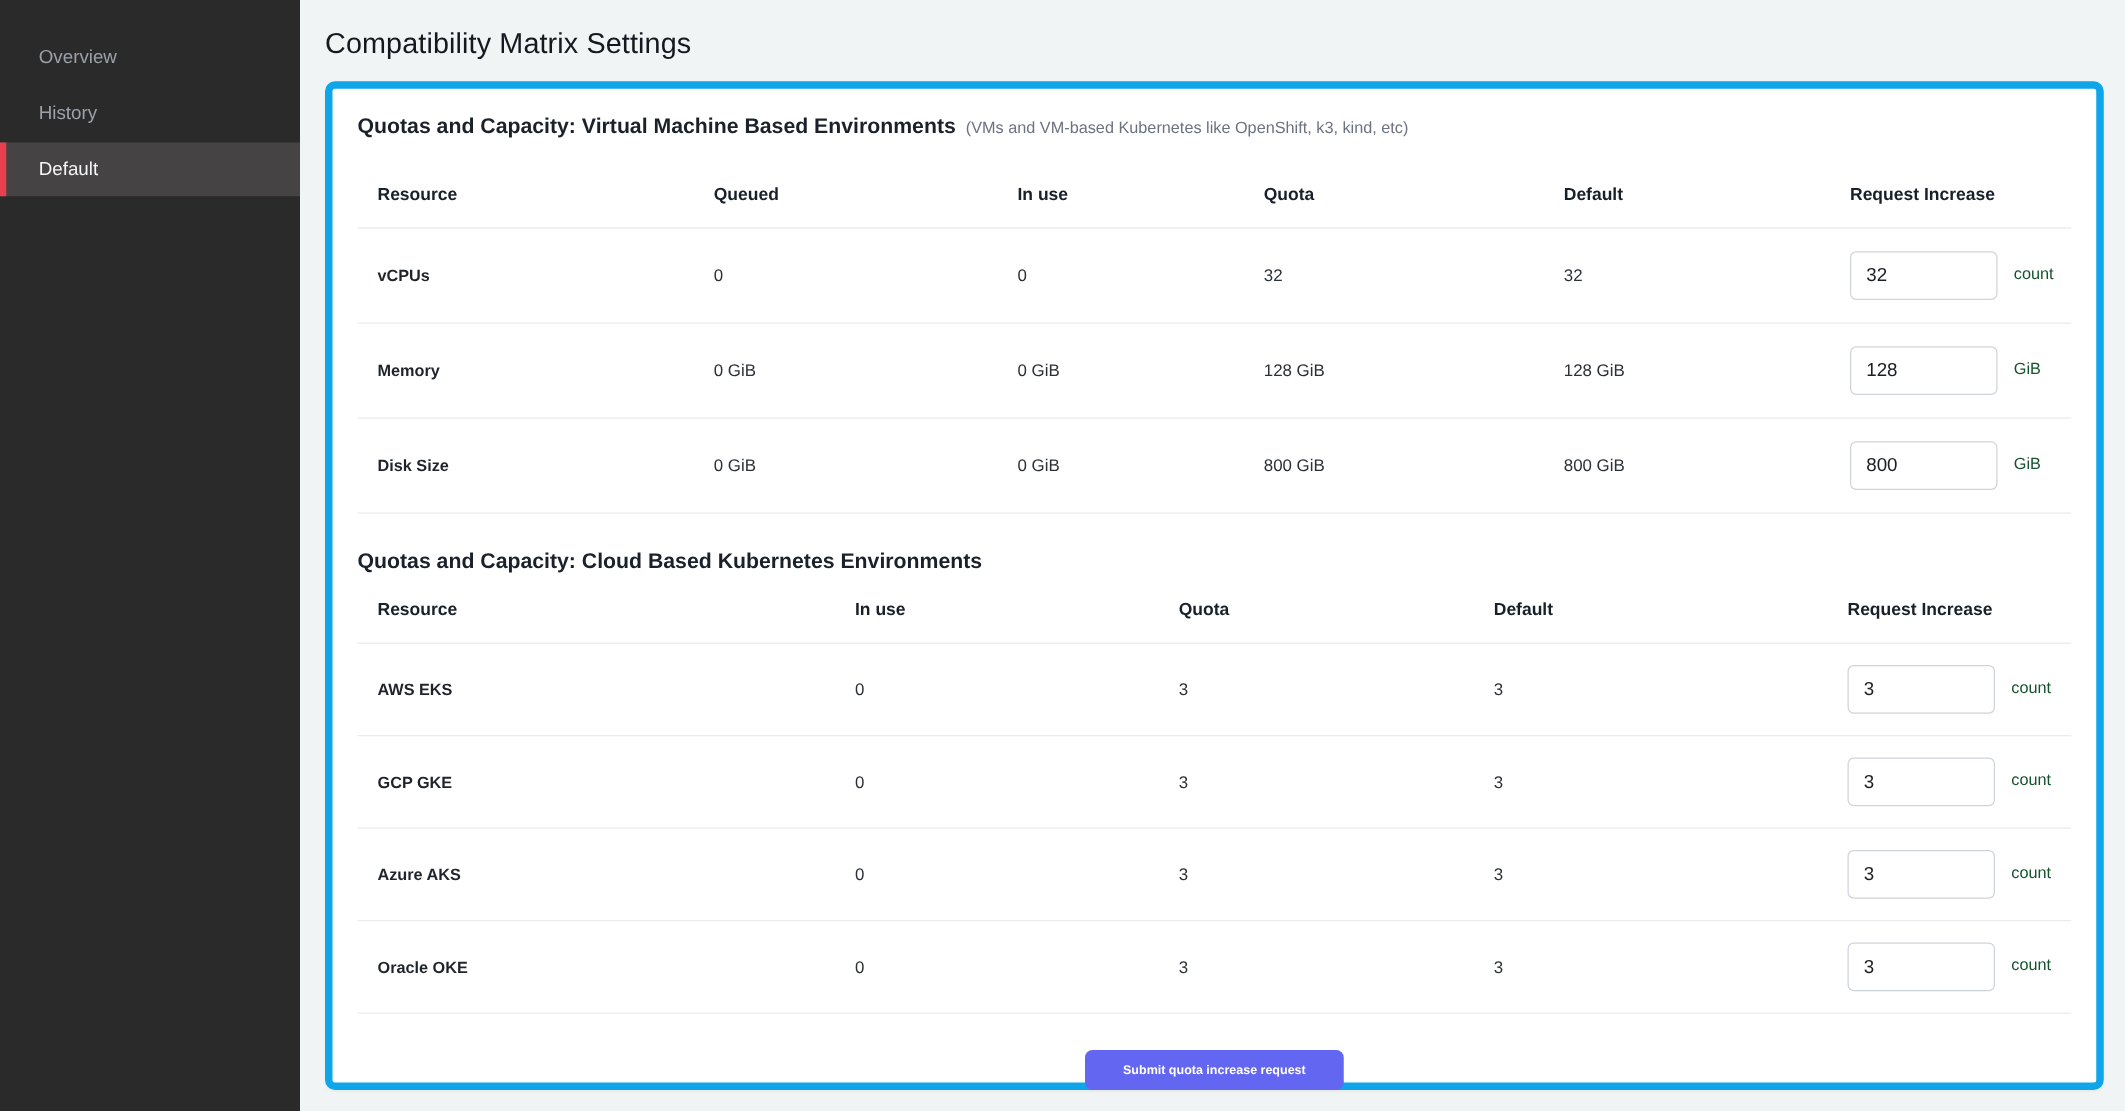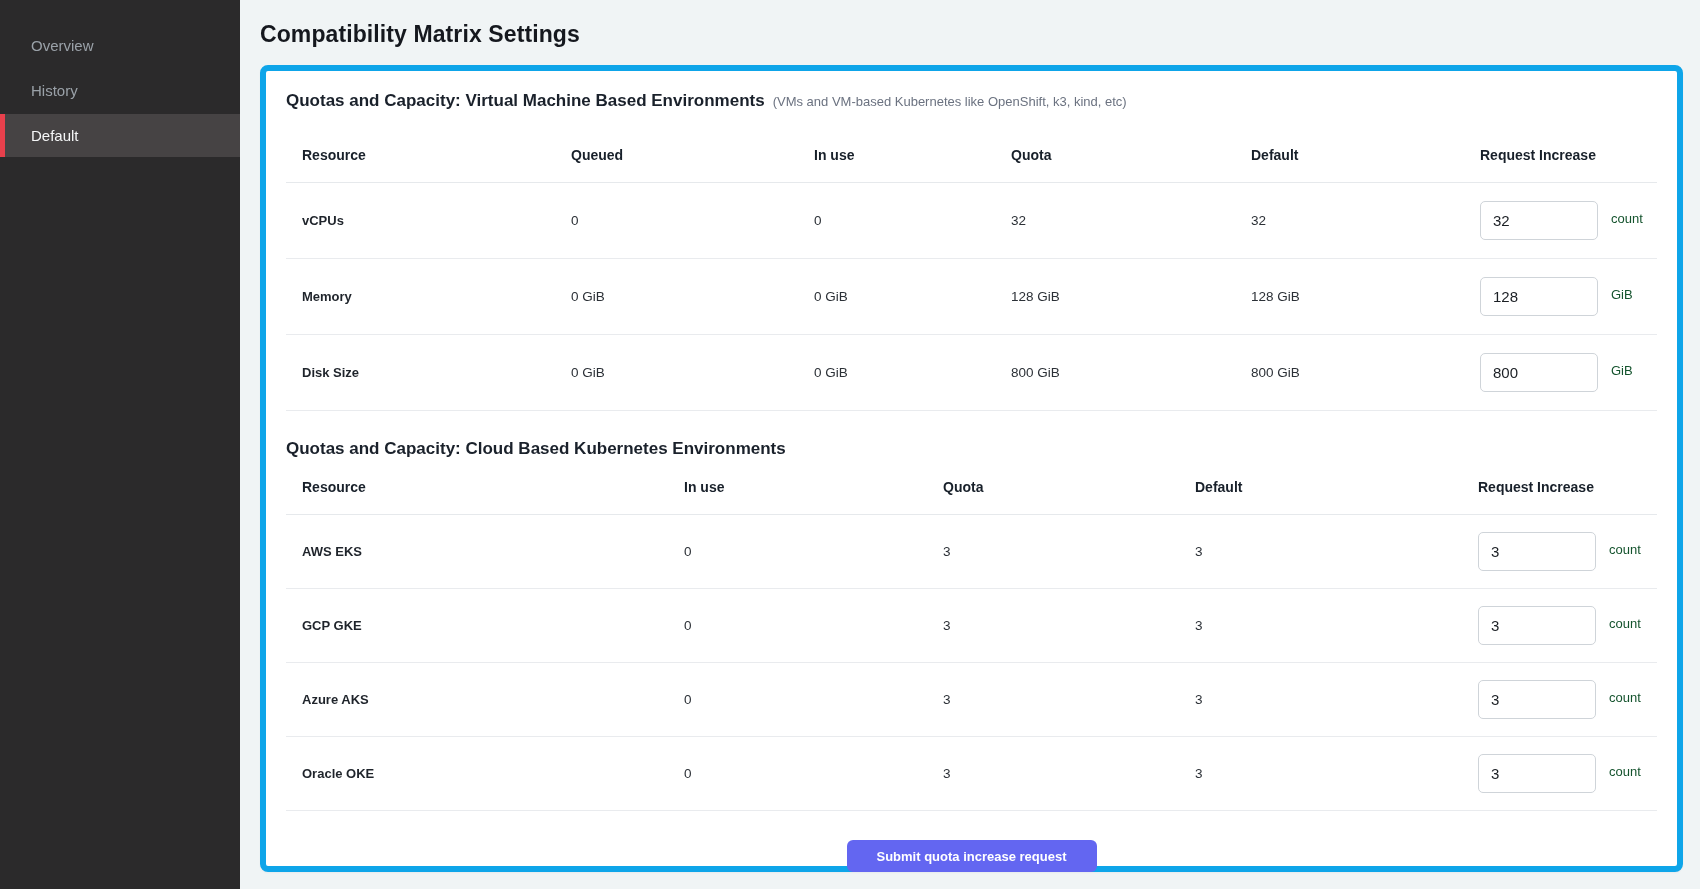--- a/index.html
+++ b/index.html
@@ -38,21 +38,21 @@
     background: #e8404c;
   }
 
   
   .main {
     flex: 1;
     padding: 21px 17px 0 20px;
   }
   .page-title {
     font-size: 23px;
-    font-weight: 700;
+    font-weight: 400;
     color: #15181e;
     letter-spacing: .1px;
   }
   .card {
     margin-top: 17px;
     background: #ffffff;
     border: 6px solid #0ea5e9;
     border-radius: 8px;
     box-shadow: 0 1px 2px rgba(16,24,40,.04);
     padding: 20px 20px 18px 20px;
@@ -125,21 +125,21 @@
 
   
   .submit-wrap {
     display: flex; justify-content: center;
     padding-top: 29px;
   }
   .submit-btn {
     background: #6366f1;
     color: #ffffff;
     font-family: "Liberation Sans", "DejaVu Sans", sans-serif;
-    font-size: 13px;
+    font-size: 10px;
     font-weight: 700;
     border: none;
     border-radius: 6px;
     height: 32px;
     padding: 0 30px;
     cursor: pointer;
   }
 </style>
 </head>
 <body>

